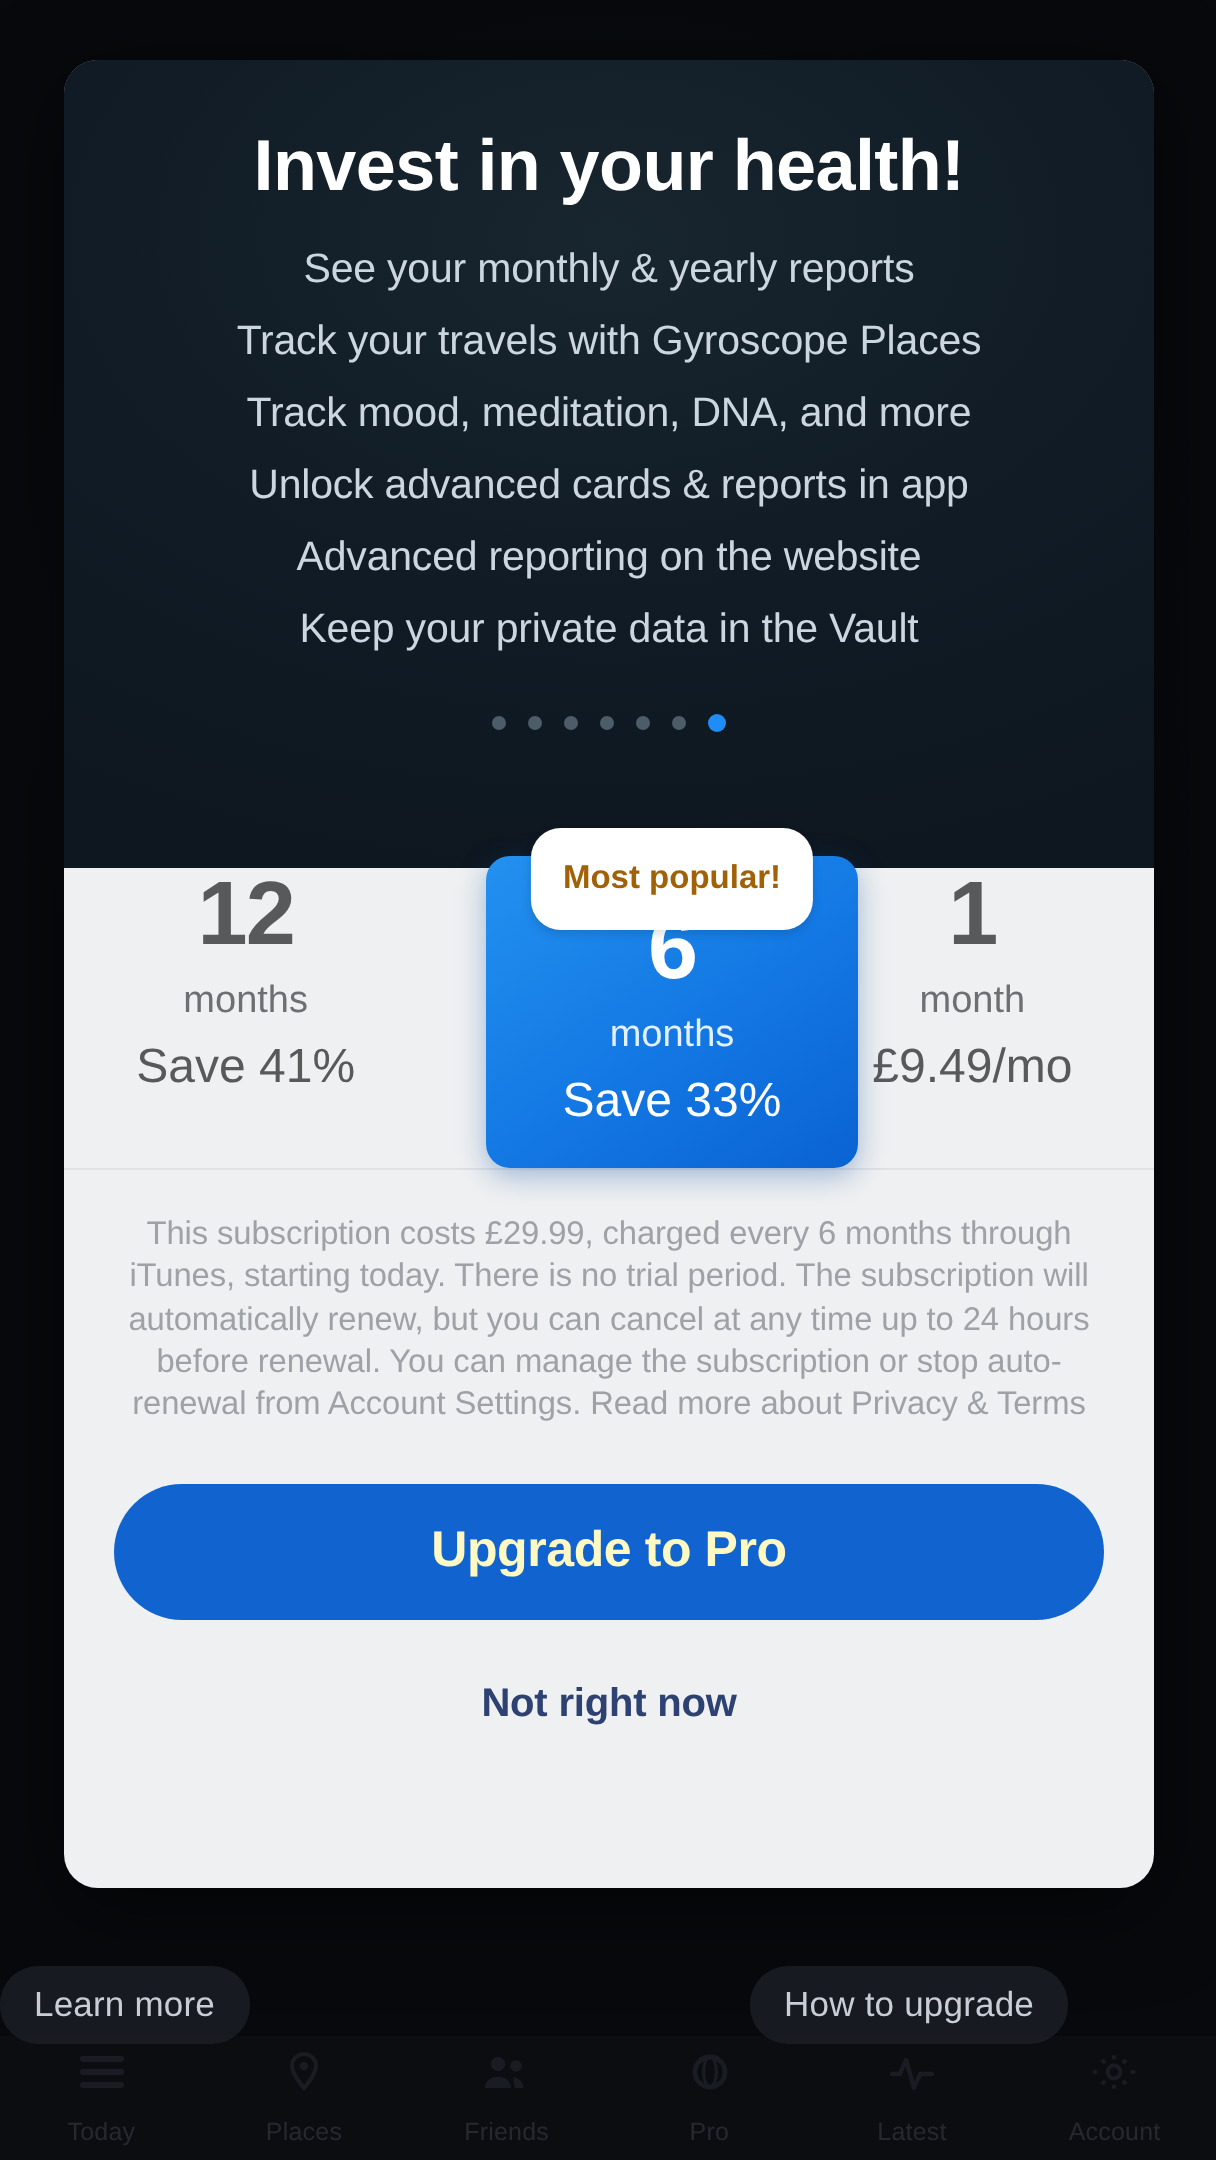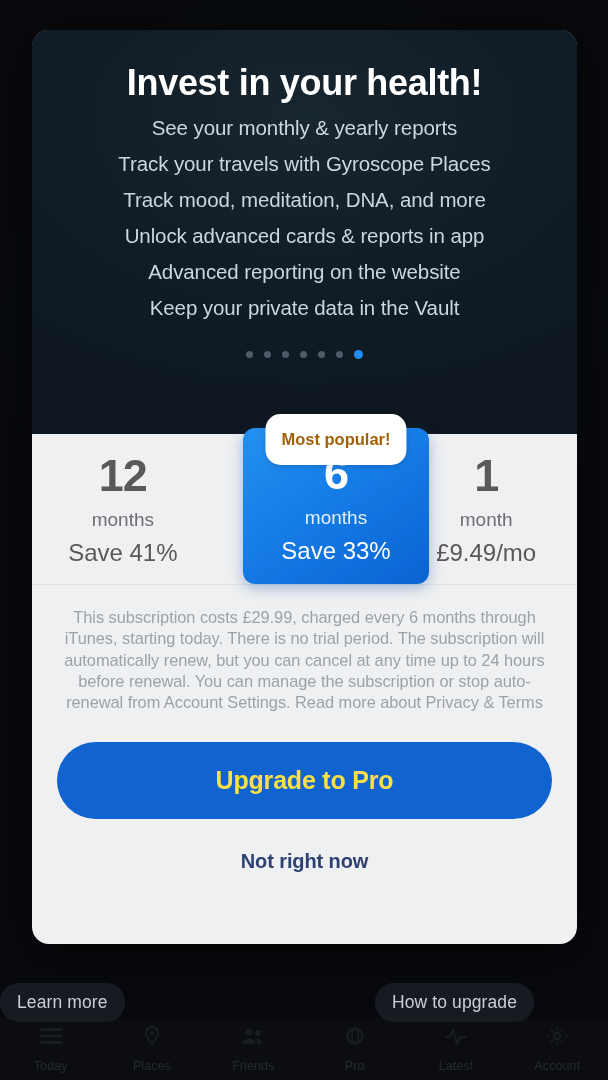--- a/index.html
+++ b/index.html
@@ -62,21 +62,21 @@
     height:404px; width:100%;
     background:
       radial-gradient(ellipse 92% 80% at 50% 22%, #18262f 0%, #111c26 48%, #0e1720 100%),
       #0e1720;
     padding:32px 22px 0;
     display:flex; flex-direction:column; align-items:center;
   }
   .promo h1 {
     font-size:36px; font-weight:bold; color:#ffffff;
     letter-spacing:-.3px; text-align:center;
-    margin-bottom:14px;
+    margin-bottom:21px;
   }
   .feature {
     font-size:20.5px; color:#ccd6e0; text-align:center;
     line-height:1.0; margin-bottom:15.5px; letter-spacing:-.1px;
   }
   .dots {
     display:flex; align-items:center; justify-content:center; gap:11px;
     margin-top:16px;
   }
   .dot { width:7px; height:7px; border-radius:50%; background:#4d5c69; }
@@ -84,21 +84,20 @@
 
   
   .tiers {
     position:relative; height:150px; width:100%;
     display:flex; align-items:stretch;
     background:#eef0f1;
   }
   .tier {
     flex:1; display:flex; flex-direction:column;
     align-items:center; justify-content:flex-start;
-    padding-top:19px;
   }
   .tier .num {
     font-size:45px; font-weight:bold; color:#58595b;
     line-height:1; letter-spacing:-1px;
   }
   .tier .unit { font-size:19px; color:#6d6f72; margin-top:11px; }
   .tier .save { font-size:24px; color:#58595b; margin-top:8px; }
 
   .tier.featured {
     position:absolute; left:211px; top:-6px;
@@ -130,23 +129,23 @@
   .legal {
     padding:22px 27px 0;
     font-size:16.4px; line-height:1.30;
     color:#9ea2a7; text-align:center; letter-spacing:-.05px;
   }
 
   
   .cta-wrap { padding:28px 25px 0; }
   .cta {
     display:flex; align-items:center; justify-content:center;
-    width:100%; height:77px; border:none;
+    width:100%; height:68px; border:none;
     border-radius:39px; background:#1163cf;
-    color:#fde047; font-size:25px; font-weight:bold;
+    color:#fef9c3; font-size:25px; font-weight:bold;
     letter-spacing:-.2px; cursor:pointer;
     font-family:inherit;
   }
   .secondary {
     display:block; width:100%; margin-top:31px;
     background:none; border:none; cursor:pointer;
     font-family:inherit;
     font-size:20px; font-weight:bold; color:#2d4172;
     text-align:center; letter-spacing:-.1px;
   }

